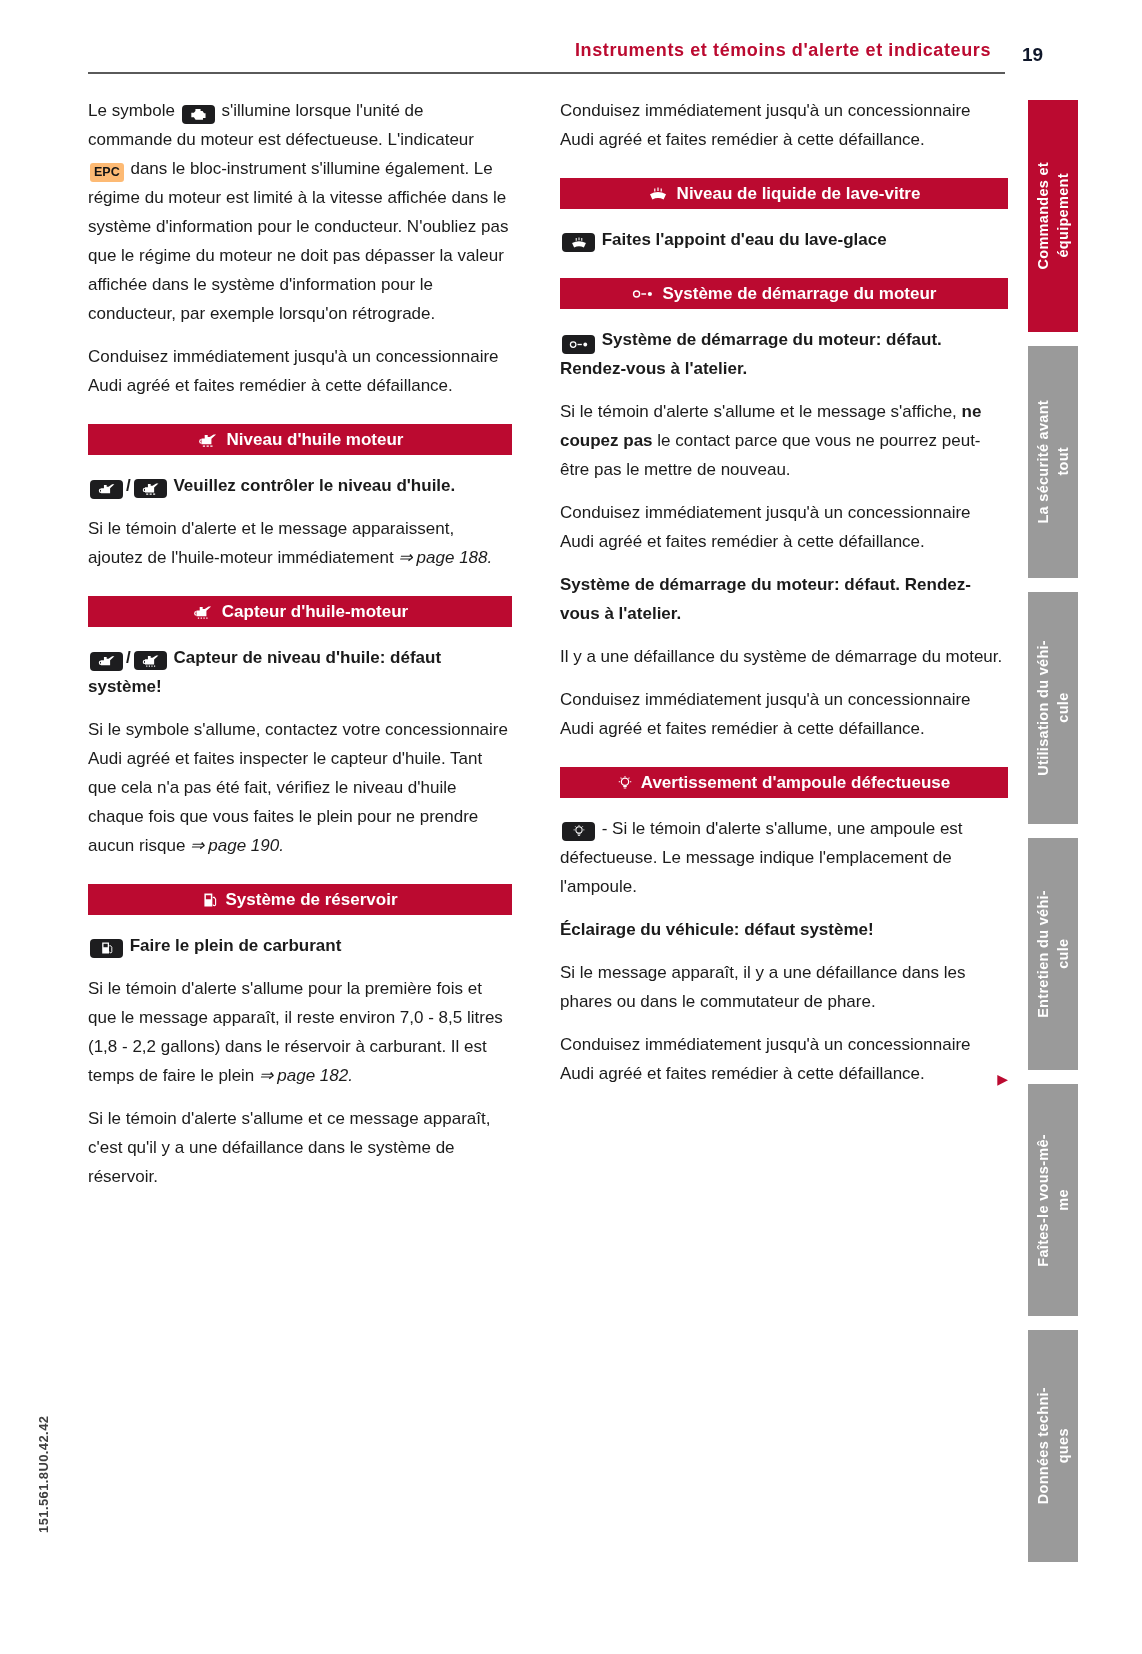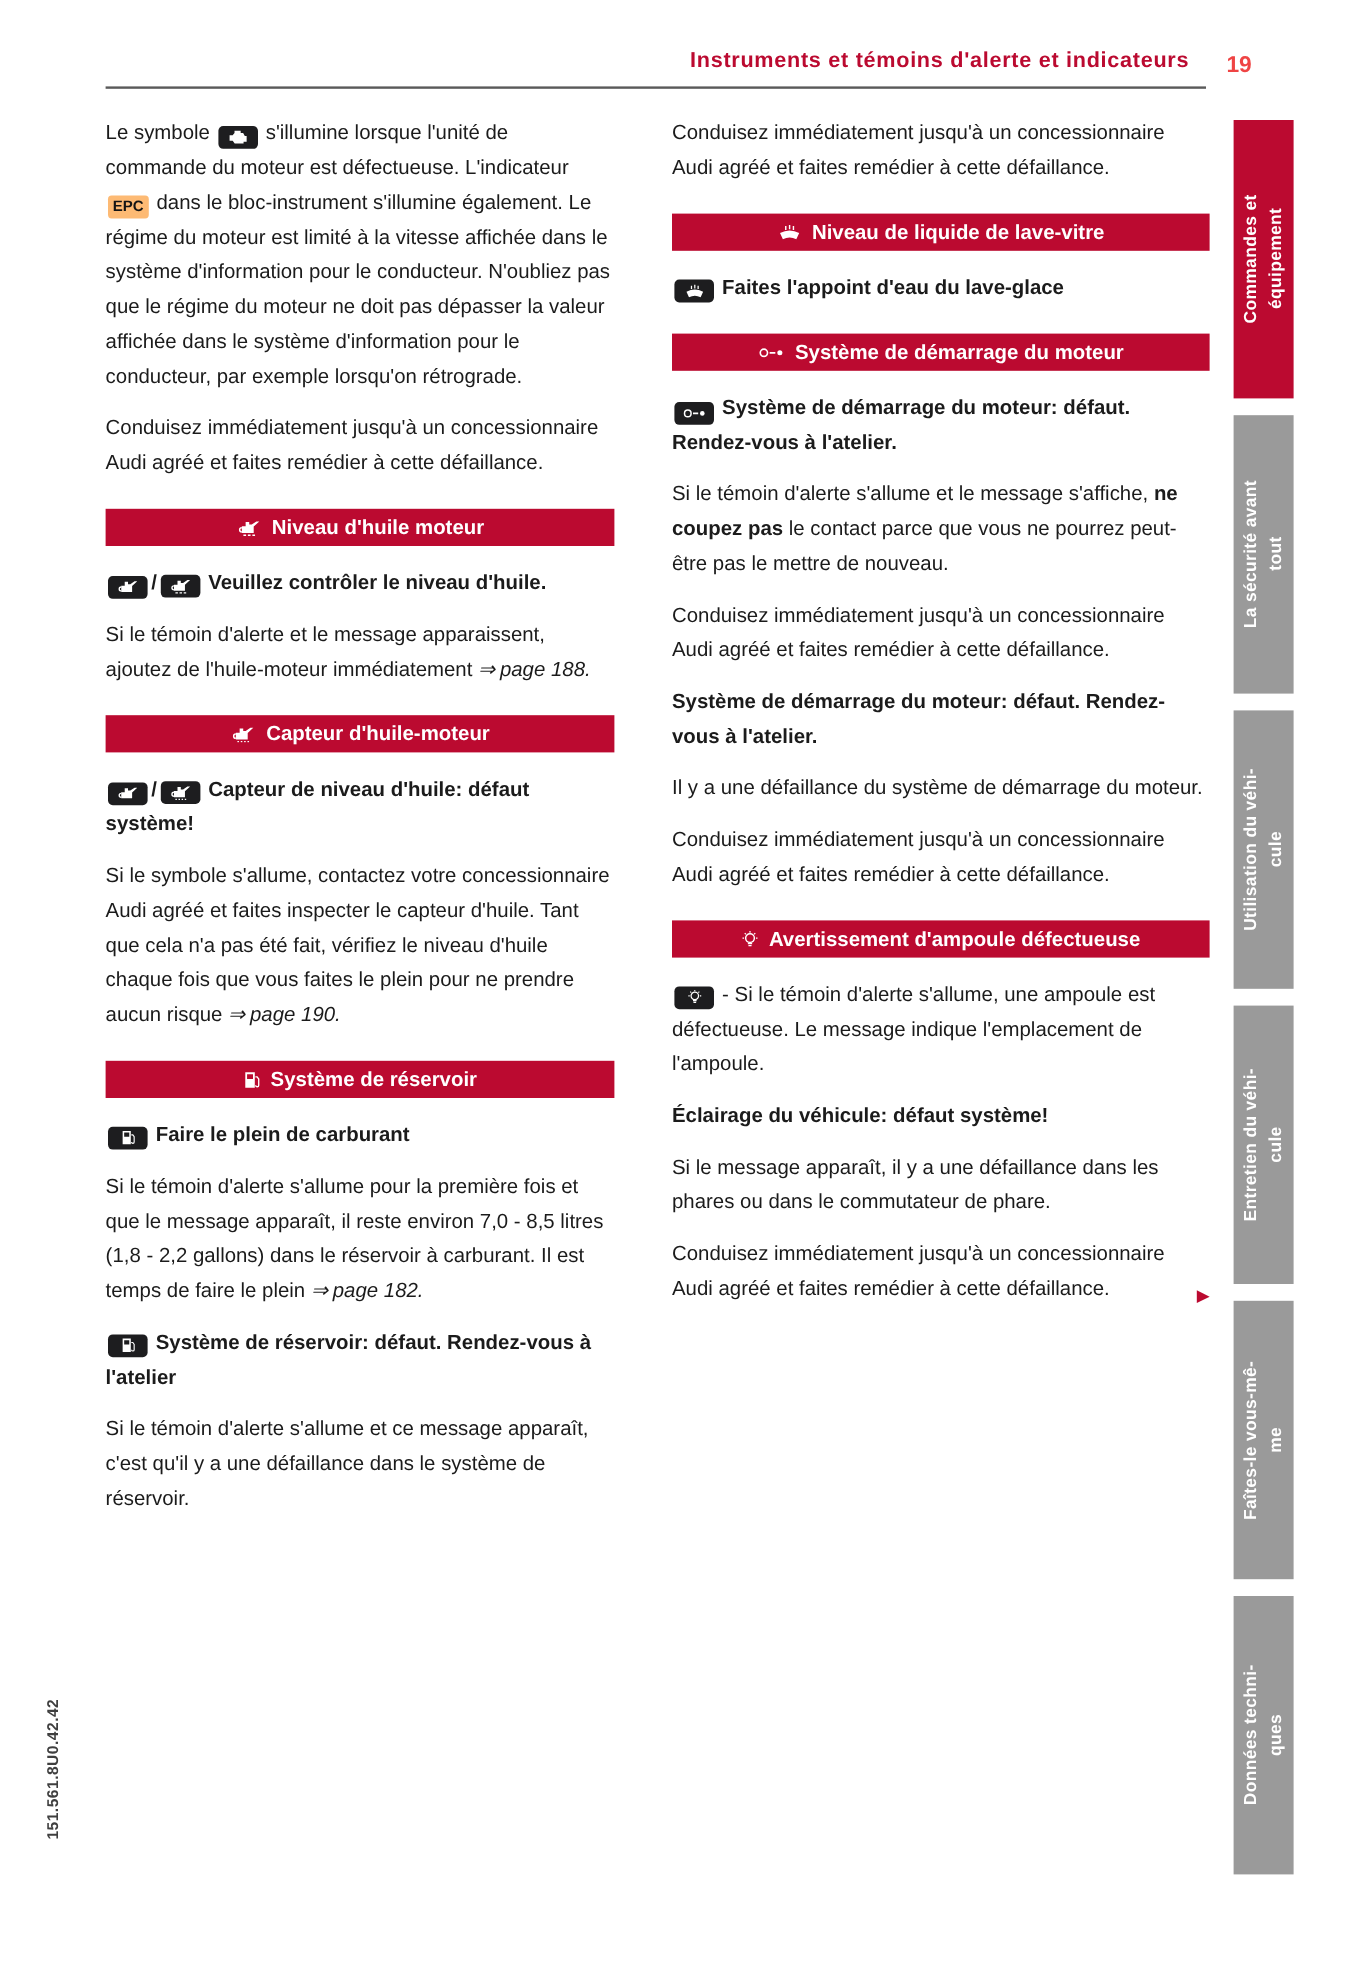--- a/index.html
+++ b/index.html
@@ -3,21 +3,21 @@
 <meta charset="utf-8">
 <style>
   html,body{margin:0;padding:0;background:#fff;}
   .page{position:relative;width:1142px;height:1654px;background:#fff;overflow:hidden;
         font-family:"Liberation Sans", sans-serif;color:#1b1b1b;}
 
   
   .header{position:absolute;top:40px;left:88px;width:917px;border-bottom:2px solid #5a5a5a;
           padding-bottom:11px;text-align:right;}
   .header-title{color:#bb0a30;font-weight:bold;font-size:18px;letter-spacing:.6px;padding-right:14px;}
-  .page-number{position:absolute;left:1022px;top:44px;font-weight:bold;font-size:19px;color:#ef4444;}
+  .page-number{position:absolute;left:1022px;top:44px;font-weight:bold;font-size:19px;color:#0f172a;}
 
   
   .col{position:absolute;top:96px;font-size:17px;line-height:29px;}
   .col-left{left:88px;width:424px;}
   .col-right{left:560px;width:448px;}
   .col p{margin:0 0 14px;}
   .bold-para{font-weight:bold;}
   .bold-line{font-weight:bold;margin:0 0 12px;}
 
   
@@ -162,29 +162,20 @@
           </svg>
       </span>
       <span>Faire le plein de carburant</span>
     </p>
 
     <p>
       <span>Si le témoin d'alerte s'allume pour la première fois et que le message apparaît, il reste environ 7,0 - 8,5 litres (1,8 - 2,2 gallons) dans le réservoir à carburant. Il est temps de faire le plein</span>
       <span class="ref"><span>⇒</span><span class="ref-text">page 182.</span></span>
     </p>
 
-    <p class="bold-line">
-      <span class="telltale">
-        <svg width="12" height="14" viewBox="0 0 15 16">
-            <path fill="currentColor" fill-rule="evenodd" d="M1.5 1h8.5v14H1.5V1zm1.6 1.8h5.3v4.4H3.1V2.8z"></path>
-            <path fill="none" stroke="currentColor" stroke-width="1.2" d="M10.5 5.2h1.6l1.4 1.9v5.6a1.35 1.35 0 0 1-2.7 0"></path>
-          </svg>
-      </span>
-      <span>Système de réservoir: défaut. Rendez-vous à l'atelier</span>
-    </p>
 
     <p>Si le témoin d'alerte s'allume et ce message apparaît, c'est qu'il y a une défaillance dans le système de réservoir.</p>
 
   </section>
 
   <section class="col col-right">
 
     <p>Conduisez immédiatement jusqu'à un concessionnaire Audi agréé et faites remédier à cette défaillance.</p>
 
     <h3 class="secbar">

